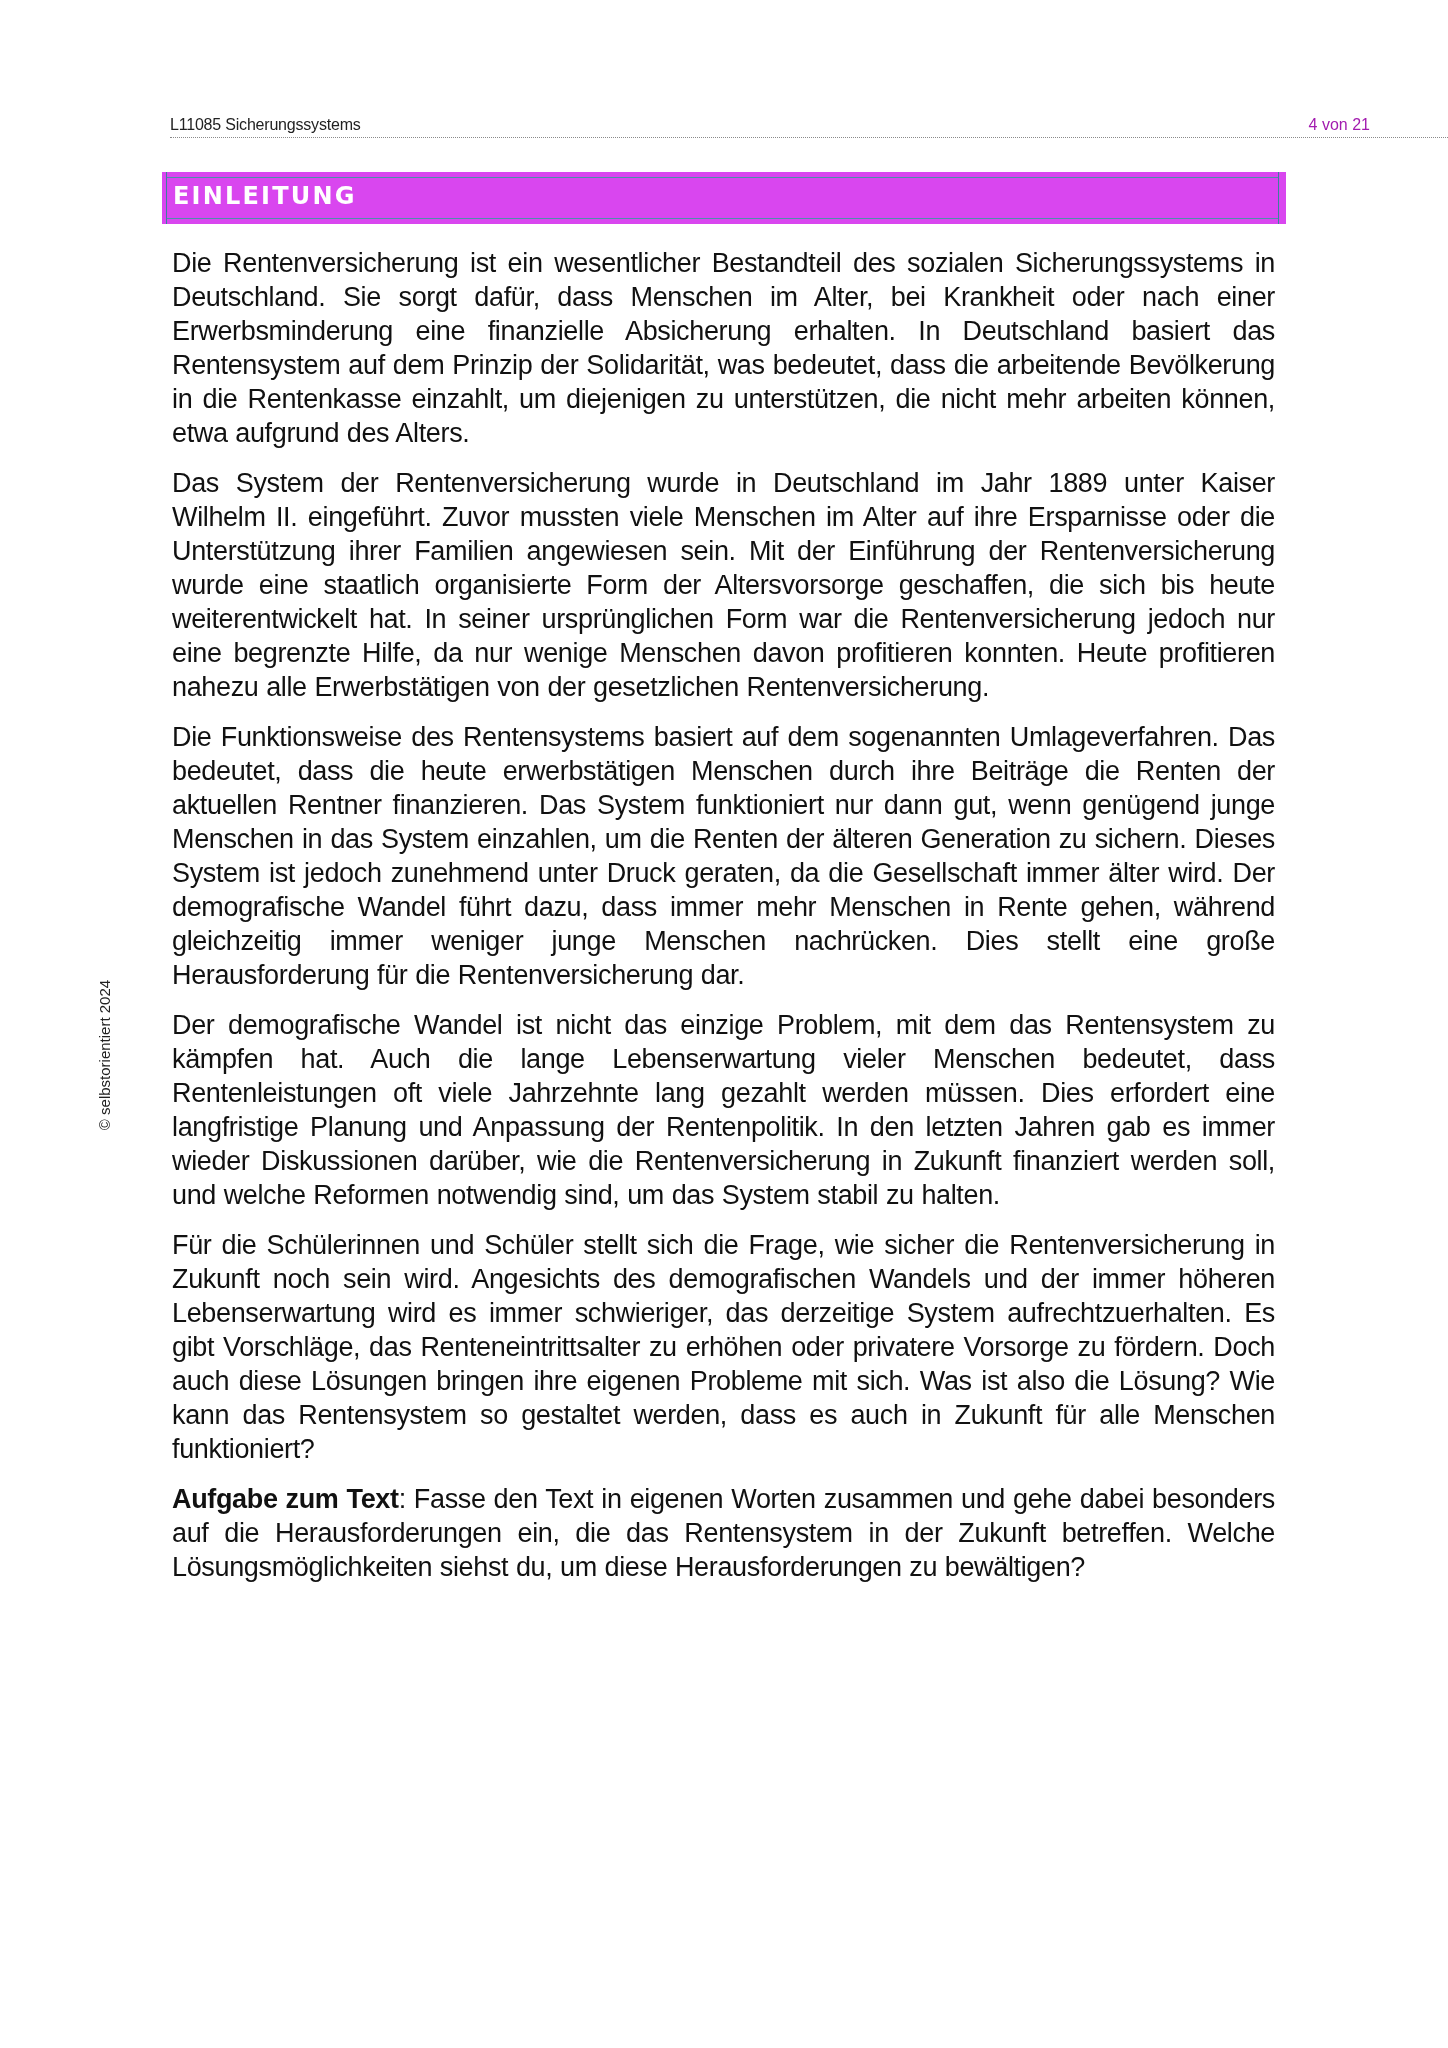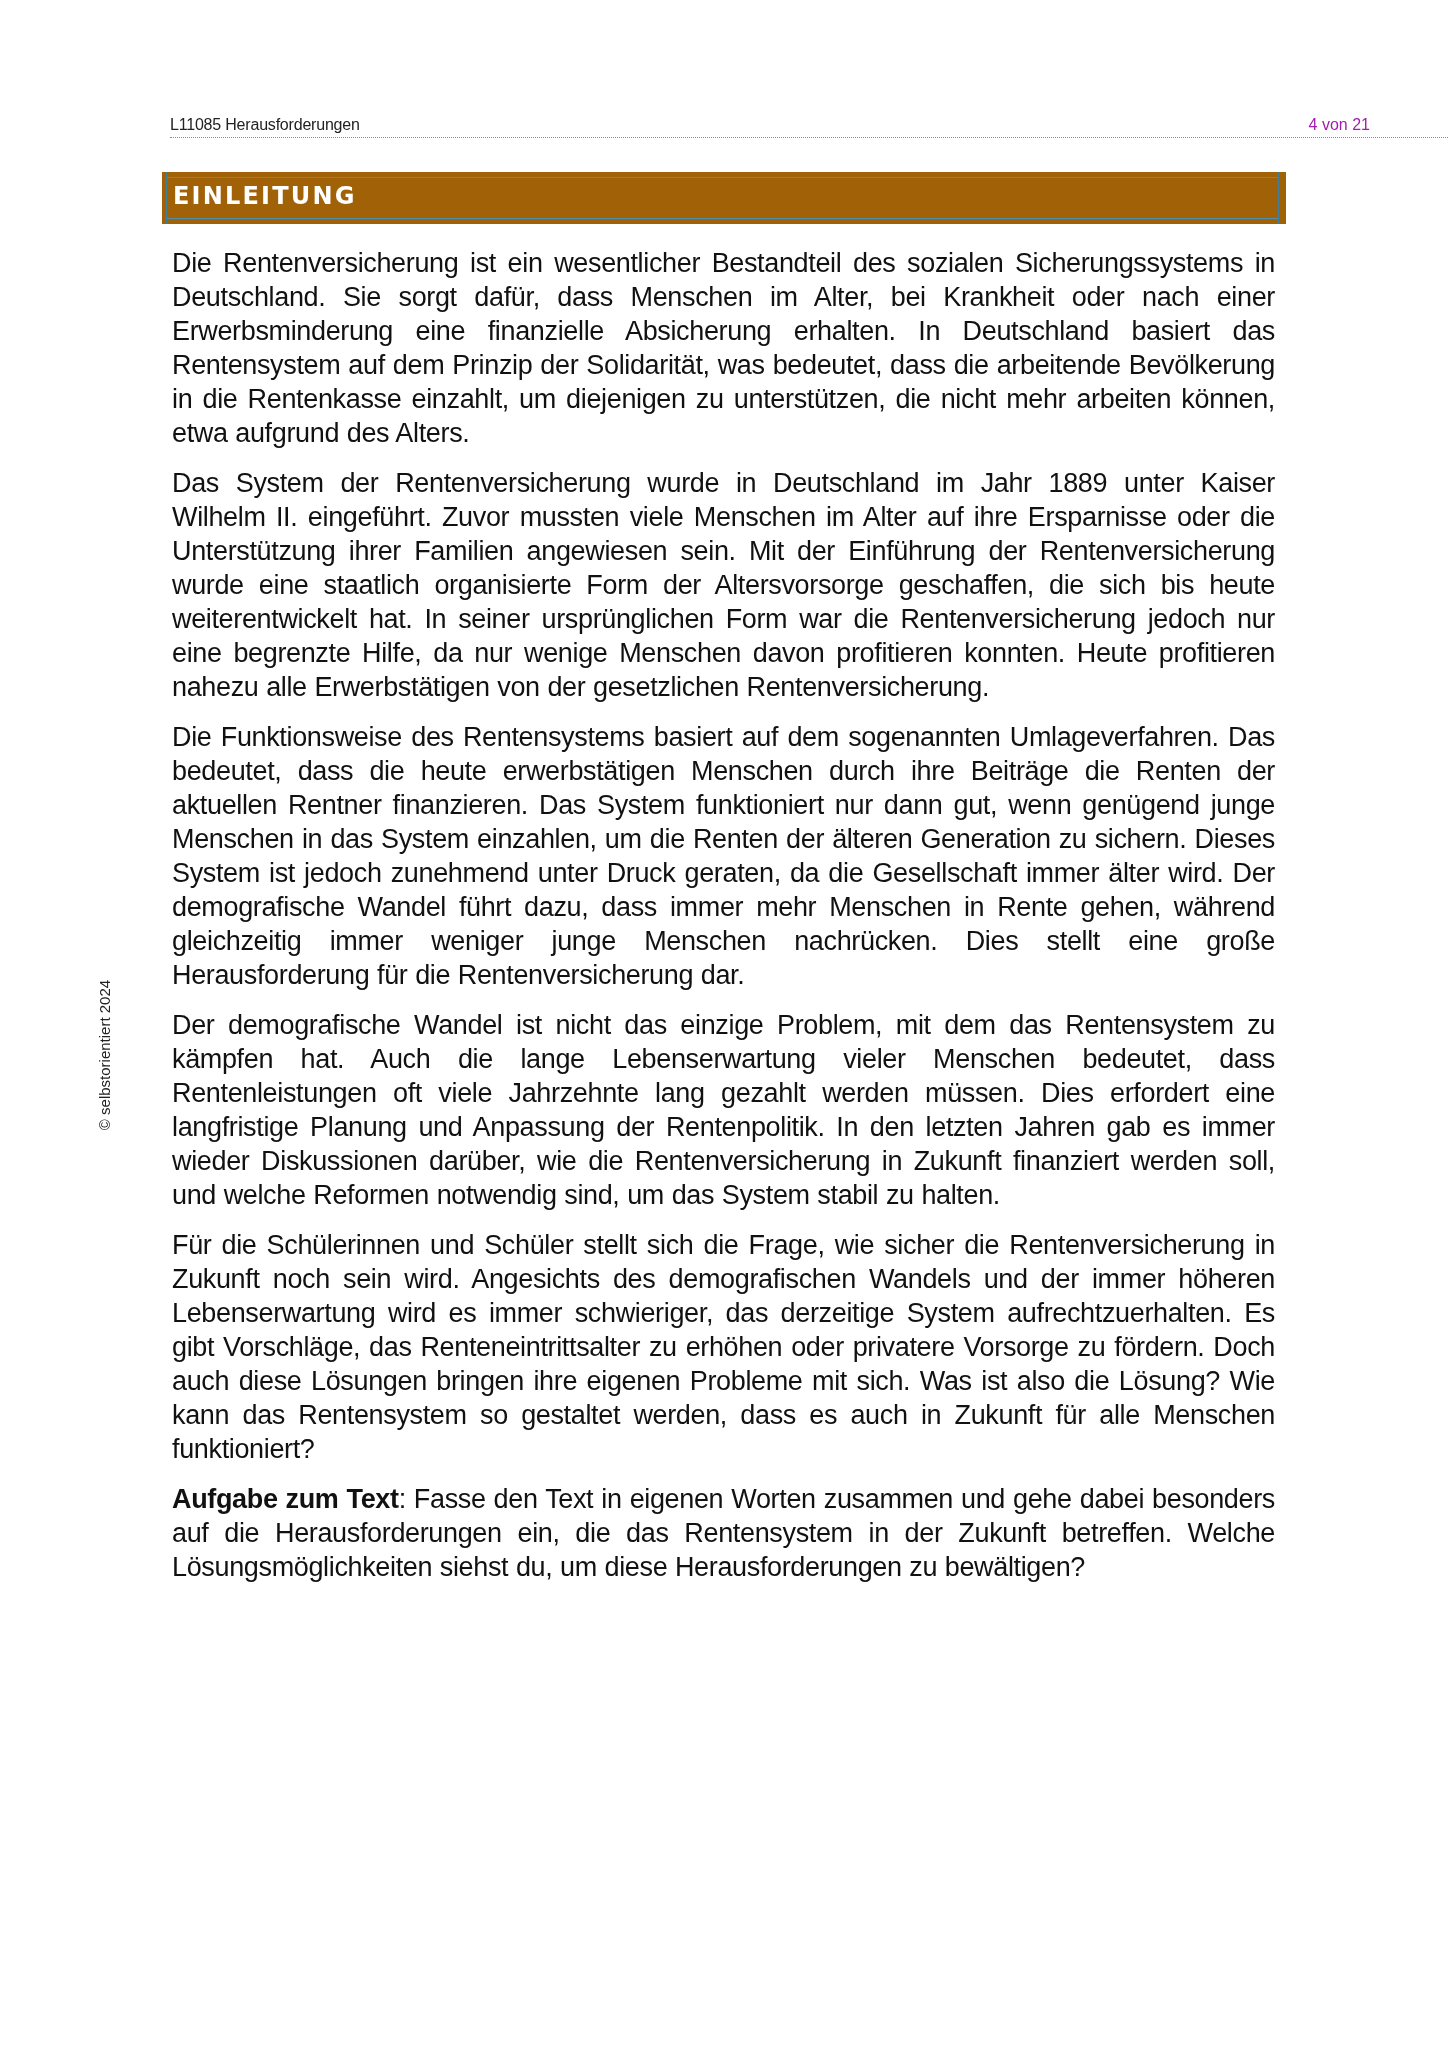--- a/index.html
+++ b/index.html
@@ -39,21 +39,21 @@
       font-size: 16px;
       color: #a21caf;
       font-family: "Liberation Sans", sans-serif;
     }
     .banner {
       position: absolute;
       left: 162px;
       top: 172px;
       width: 1124px;
       height: 52px;
-      background: #a16207;
+      background: #d946ef;
       box-sizing: border-box;
     }
     .banner::before {
       content: "";
       position: absolute;
       left: 4px; right: 7px; top: 5px; bottom: 5px;
       border-top: 1px solid #4f8eaa;
       border-bottom: 1px solid #4f8eaa;
     }
     .banner::after {
@@ -101,21 +101,21 @@
       white-space: nowrap;
       font-size: 15px;
       color: #222;
       font-family: "Liberation Sans", sans-serif;
     }
   </style>
 </head>
 <body>
 
 <div class="page-header">
-  <span class="doc-title">L11085 Herausforderungen</span>
+  <span class="doc-title">L11085 Sicherungssystems</span>
   <span class="page-num">4 von 21</span>
 </div>
 
 <div class="banner">
   <span class="banner-title">EINLEITUNG</span>
 </div>
 
 <div class="content">
   <p>Die Rentenversicherung ist ein wesentlicher Bestandteil des sozialen Sicherungssystems in Deutschland. Sie sorgt dafür, dass Menschen im Alter, bei Krankheit oder nach einer Erwerbsminderung eine finanzielle Absicherung erhalten. In Deutschland basiert das Rentensystem auf dem Prinzip der Solidarität, was bedeutet, dass die arbeitende Bevölkerung in die Rentenkasse einzahlt, um diejenigen zu unterstützen, die nicht mehr arbeiten können, etwa aufgrund des Alters.</p>
   <p>Das System der Rentenversicherung wurde in Deutschland im Jahr 1889 unter Kaiser Wilhelm II. eingeführt. Zuvor mussten viele Menschen im Alter auf ihre Ersparnisse oder die Unterstützung ihrer Familien angewiesen sein. Mit der Einführung der Rentenversicherung wurde eine staatlich organisierte Form der Altersvorsorge geschaffen, die sich bis heute weiterentwickelt hat. In seiner ursprünglichen Form war die Rentenversicherung jedoch nur eine begrenzte Hilfe, da nur wenige Menschen davon profitieren konnten. Heute profitieren nahezu alle Erwerbstätigen von der gesetzlichen Rentenversicherung.</p>

